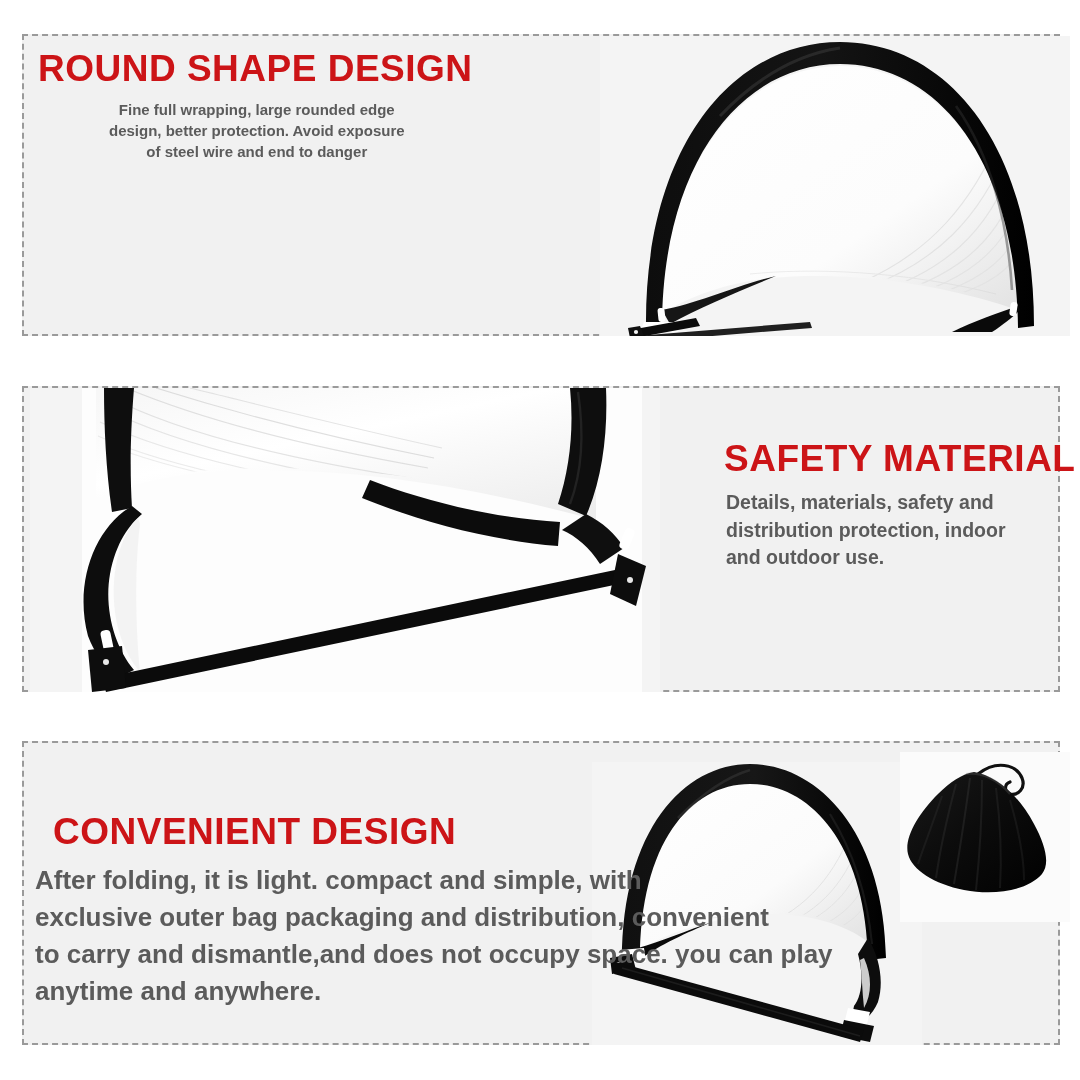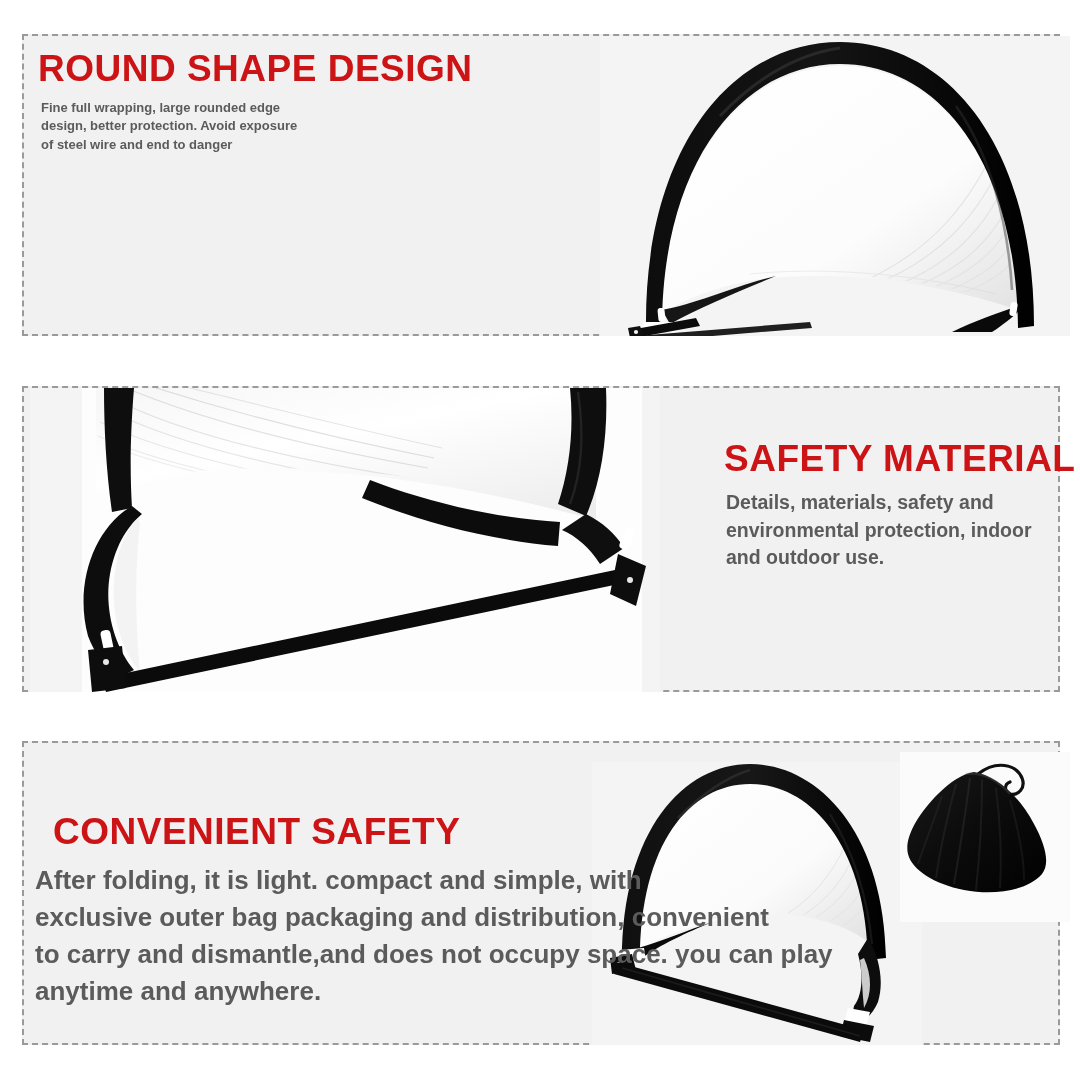--- a/index.html
+++ b/index.html
@@ -46,21 +46,21 @@
   .body-copy {
     color: #5b5b5b;
     font-weight: bold;
     line-height: 1.42;
     margin: 0;
     white-space: pre-line;
   }
 
   #text-1 { left: 38px; top: 50px; }
   #text-1 .heading   { font-size: 37px; }
-  #text-1 .body-copy { font-size: 13px; padding-left: 3px; }
+  #text-1 .body-copy { font-size: 15px; padding-left: 3px; text-align: center; }
 
   #text-2 { left: 724px; top: 440px; }
   #text-2 .heading   { font-size: 37px; }
   #text-2 .body-copy { font-size: 19.5px; padding-left: 2px; }
 
   #text-3 { left: 35px; top: 813px; }
   #text-3 .heading   { font-size: 37px; padding-left: 18px; }
   #text-3 .body-copy { font-size: 26px; }
 
   
@@ -202,21 +202,21 @@
       <g>
         <path d="M588 166 L616 178 L606 218 L580 206 Z" fill="#0d0d0d"></path>
         <circle cx="600" cy="192" r="3" fill="#e8e8e8"></circle>
       </g>
     </svg>
   </div>
 
   <div class="textblock" id="text-2">
     <h2 class="heading">SAFETY MATERIAL</h2>
     <p class="body-copy">Details, materials, safety and
-environmental protection, indoor
+distribution protection, indoor
 and outdoor use.</p>
   </div>
 
   <div class="panel" id="panel-3"></div>
 
   <div class="art" id="art-goal-3">
     <svg viewBox="0 0 330 283" preserveAspectRatio="none">
       <defs>
         <linearGradient id="meshGrad3" x1="0" y1="0" x2="1" y2="1">
           <stop offset="0%" stop-color="#ffffff"></stop>
@@ -296,20 +296,20 @@
         <path d="M110 48 C118 76 124 106 124 128" stroke="#3a3a3a" stroke-width="2" fill="none"></path>
         <path d="M56 32 C48 62 40 98 36 126" stroke="#434343" stroke-width="2" fill="none"></path>
         <path d="M42 44 C34 68 24 94 18 112" stroke="#3c3c3c" stroke-width="2" fill="none"></path>
       </g>
 
       <path d="M66 22 C82 20 98 28 110 42" stroke="#5a5a5a" stroke-width="2.2" fill="none" opacity="0.35"></path>
     </svg>
   </div>
 
   <div class="textblock" id="text-3">
-    <h2 class="heading">CONVENIENT SAFETY</h2>
+    <h2 class="heading">CONVENIENT DESIGN</h2>
     <p class="body-copy">After folding, it is light. compact and simple, with
 exclusive outer bag packaging and distribution, convenient
 to carry and dismantle,and does not occupy space. you can play
 anytime and anywhere.</p>
   </div>
 
 </div>
 
 </body></html>

